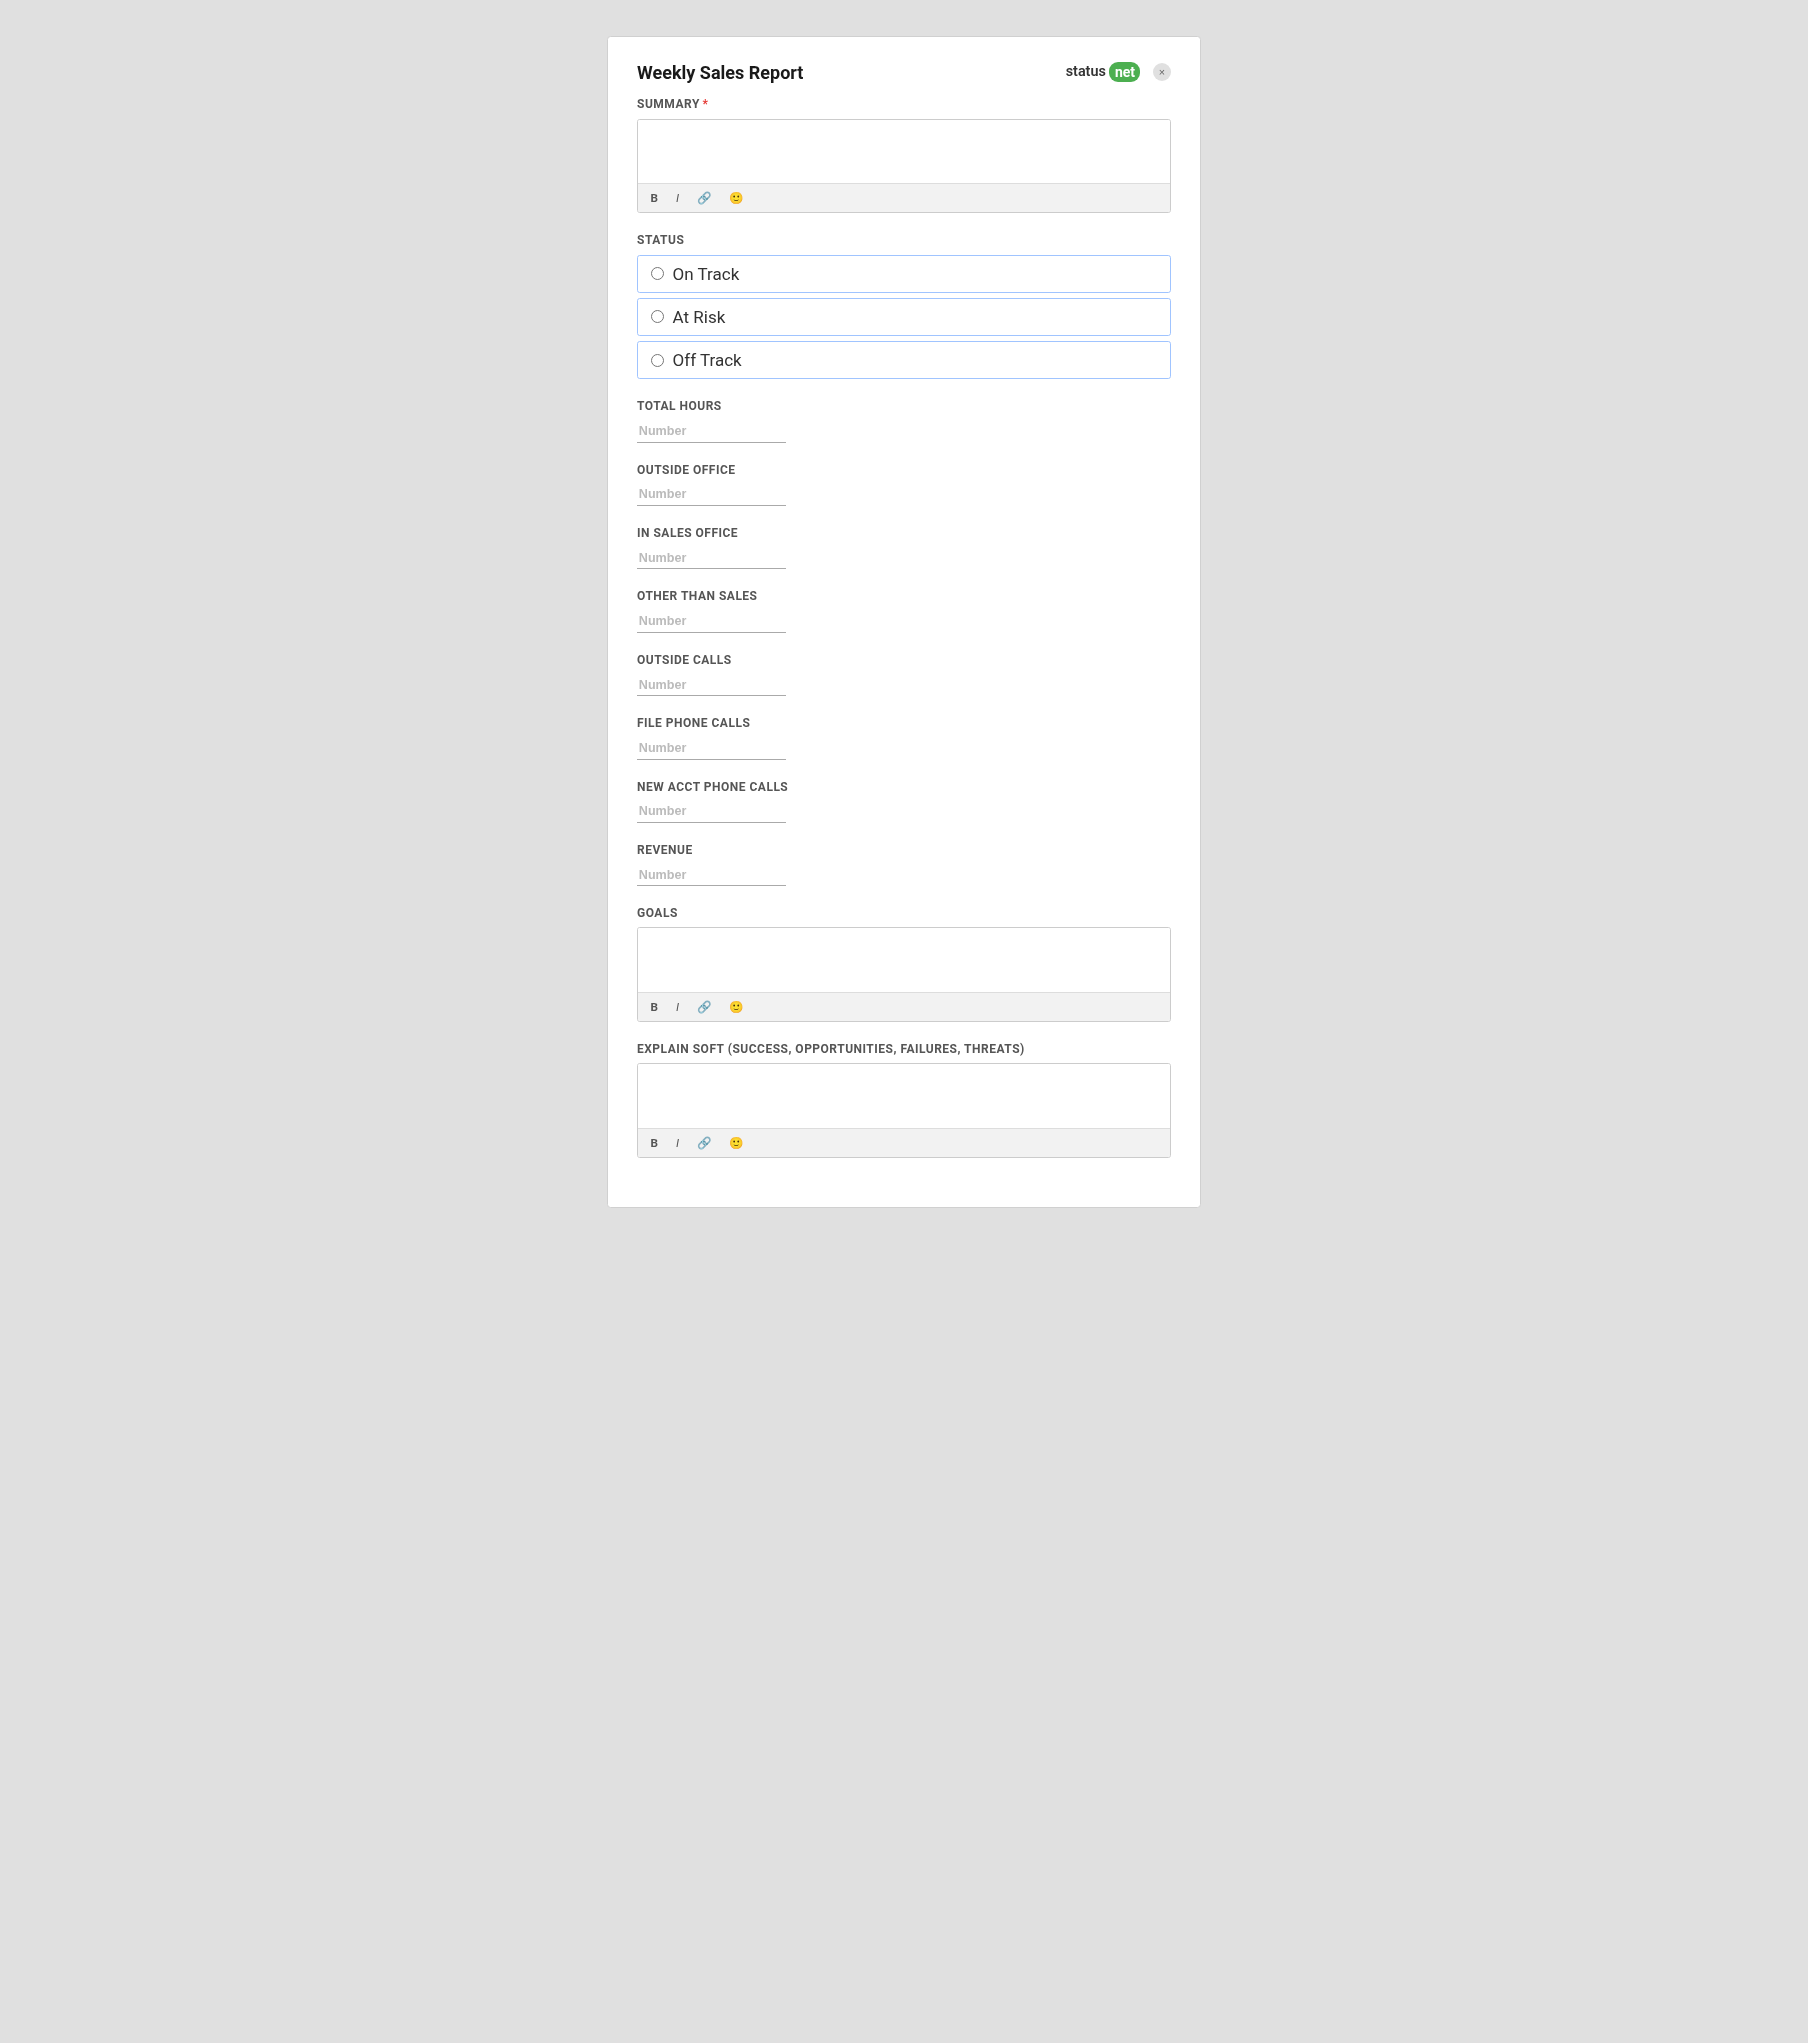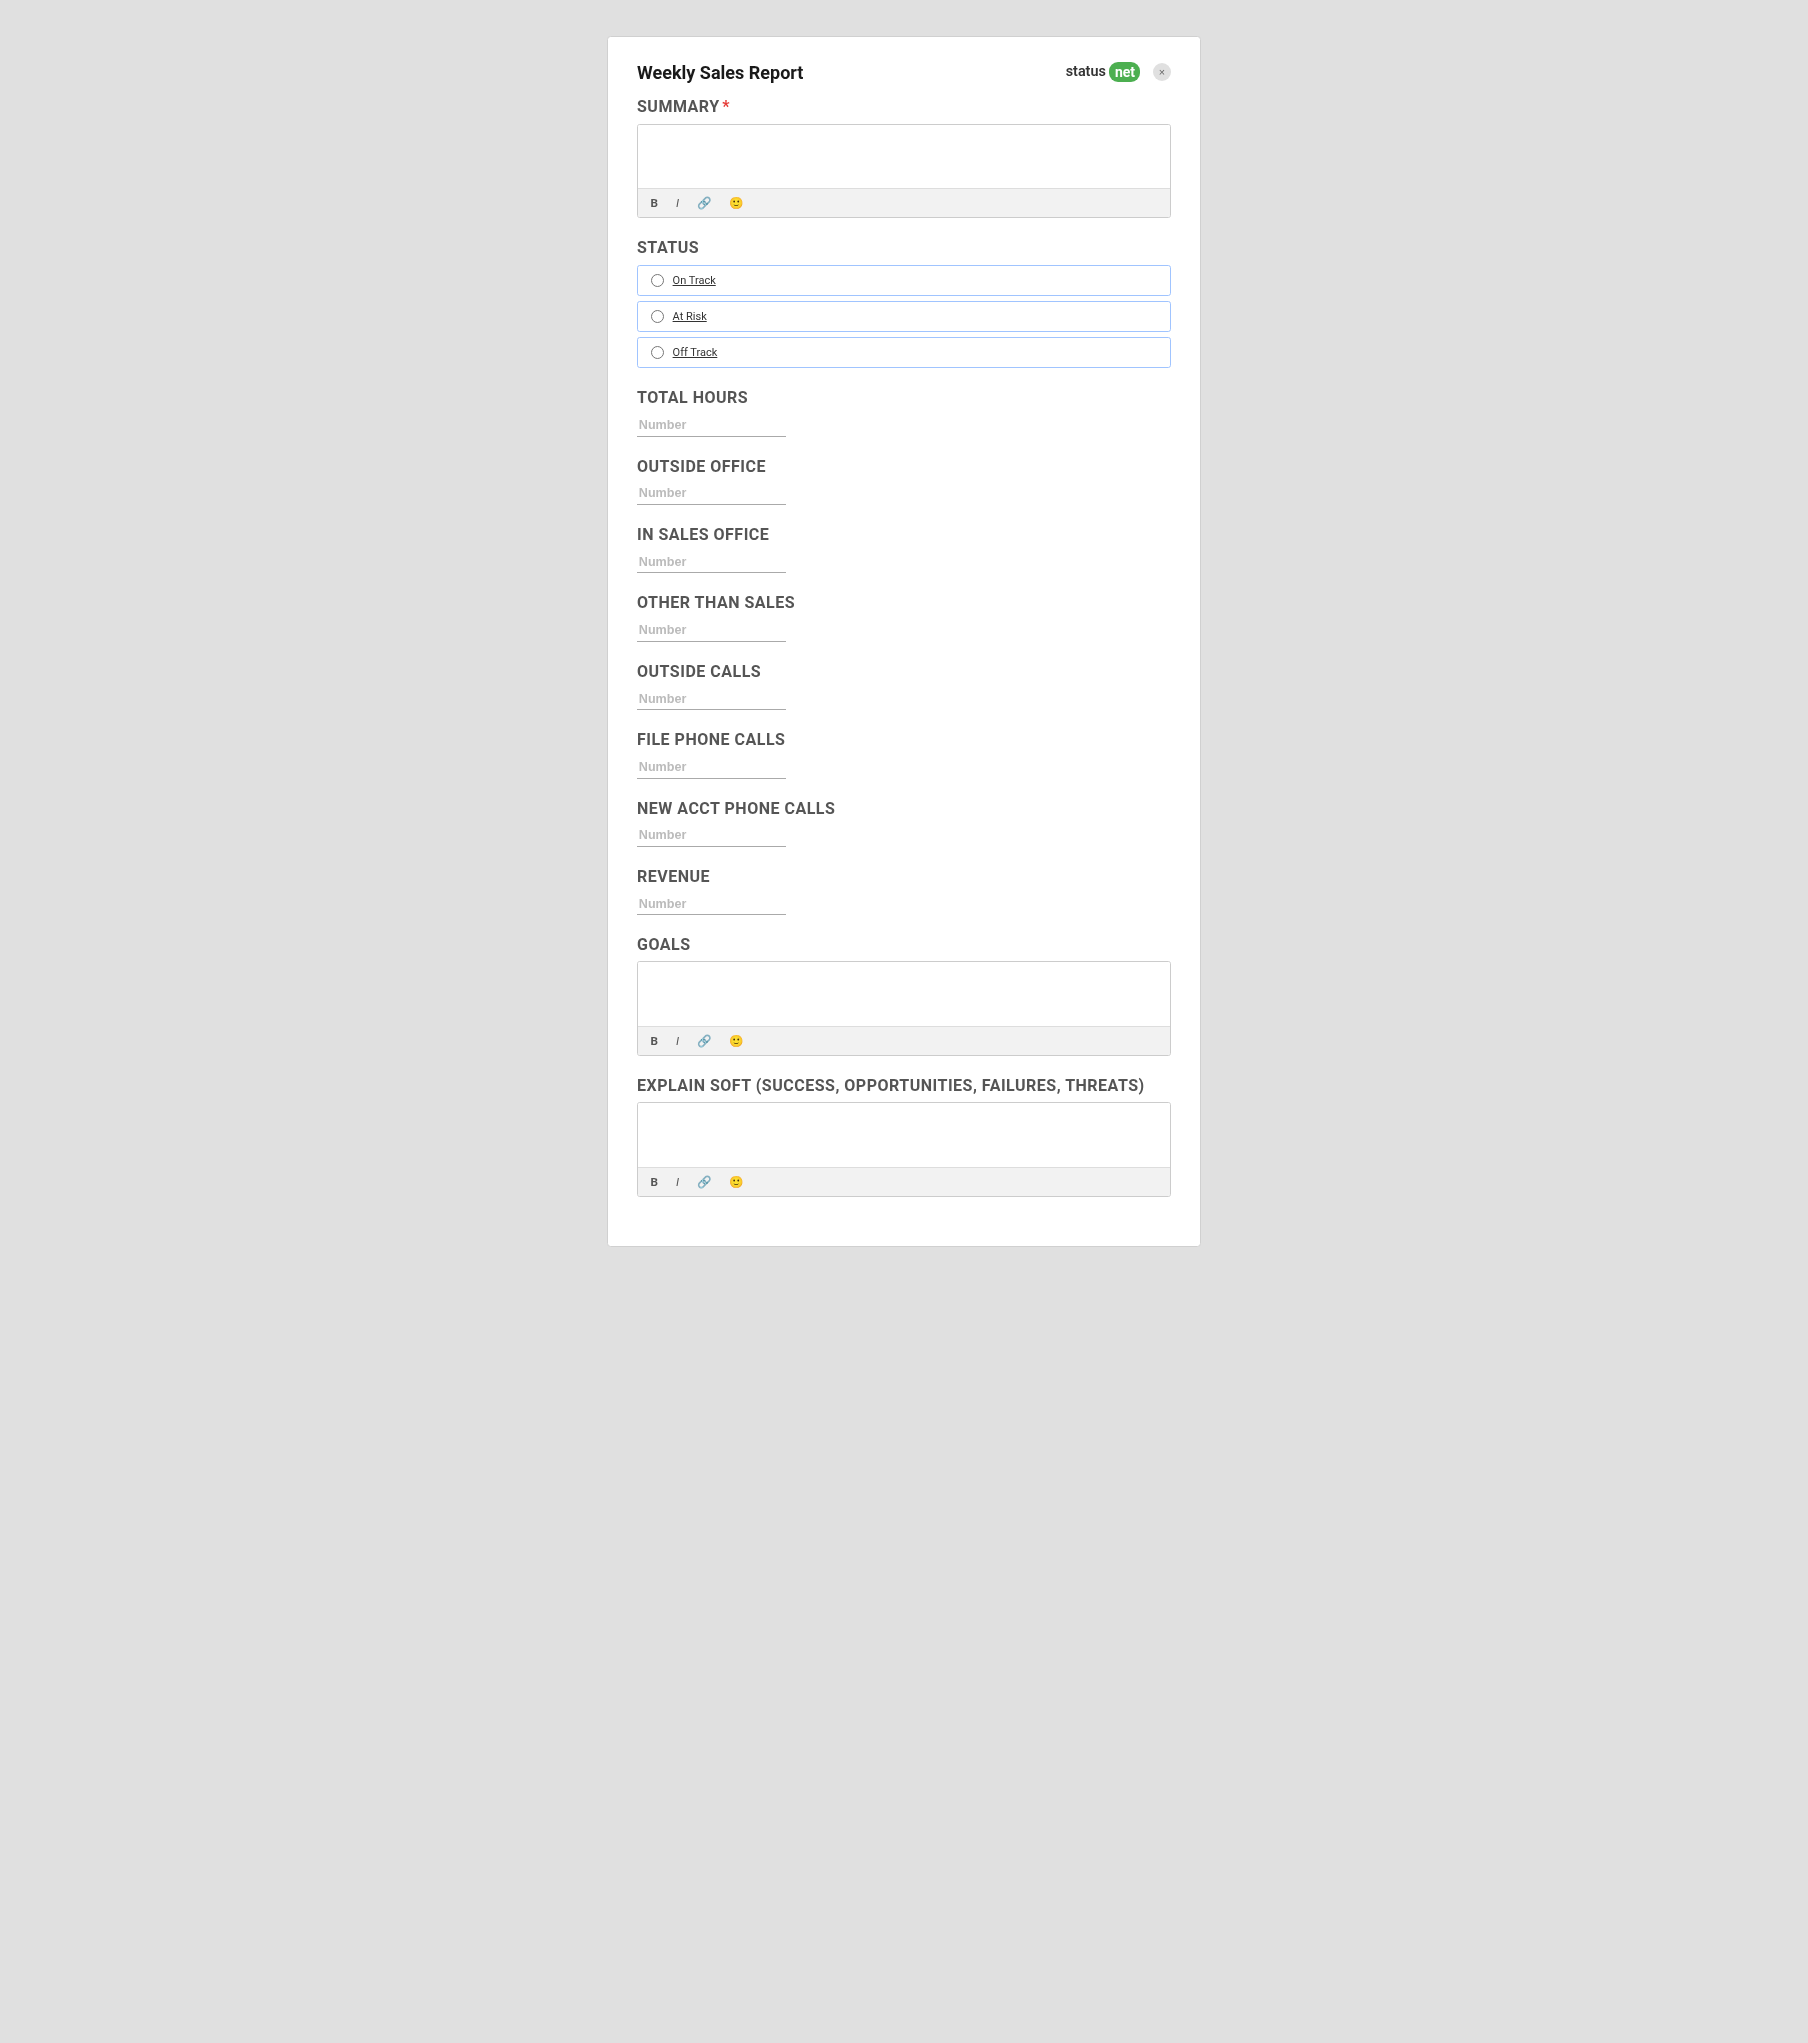--- a/index.html
+++ b/index.html
@@ -70,21 +70,21 @@
       cursor: pointer;
       display: flex;
       align-items: center;
       justify-content: center;
       font-size: 10.8px;
       color: #666;
       margin-left: 7.2px;
     }
 
     .section-label {
-      font-size: 16px;
+      font-size: 12px;
       font-weight: 700;
       color: #555;
       letter-spacing: 0.5px;
       margin-bottom: 7.2px;
       text-transform: uppercase;
     }
 
     .required-star {
       color: #e53935;
       margin-left: 2.7px;
@@ -151,23 +151,22 @@
       cursor: pointer;
       background: #fff;
     }
 
     .radio-option input[type="radio"] {
       margin-right: 9px;
       accent-color: #2196f3;
     }
 
     .radio-label {
-      font-size: 11px;
+      font-size: 17px;
       color: #333;
-      text-decoration: underline;
     }
 
     .number-input-wrapper {
       width: 149px;
     }
 
     .number-input {
       width: 100%;
       border: none;
       border-bottom: 1.4px solid #aaa;

